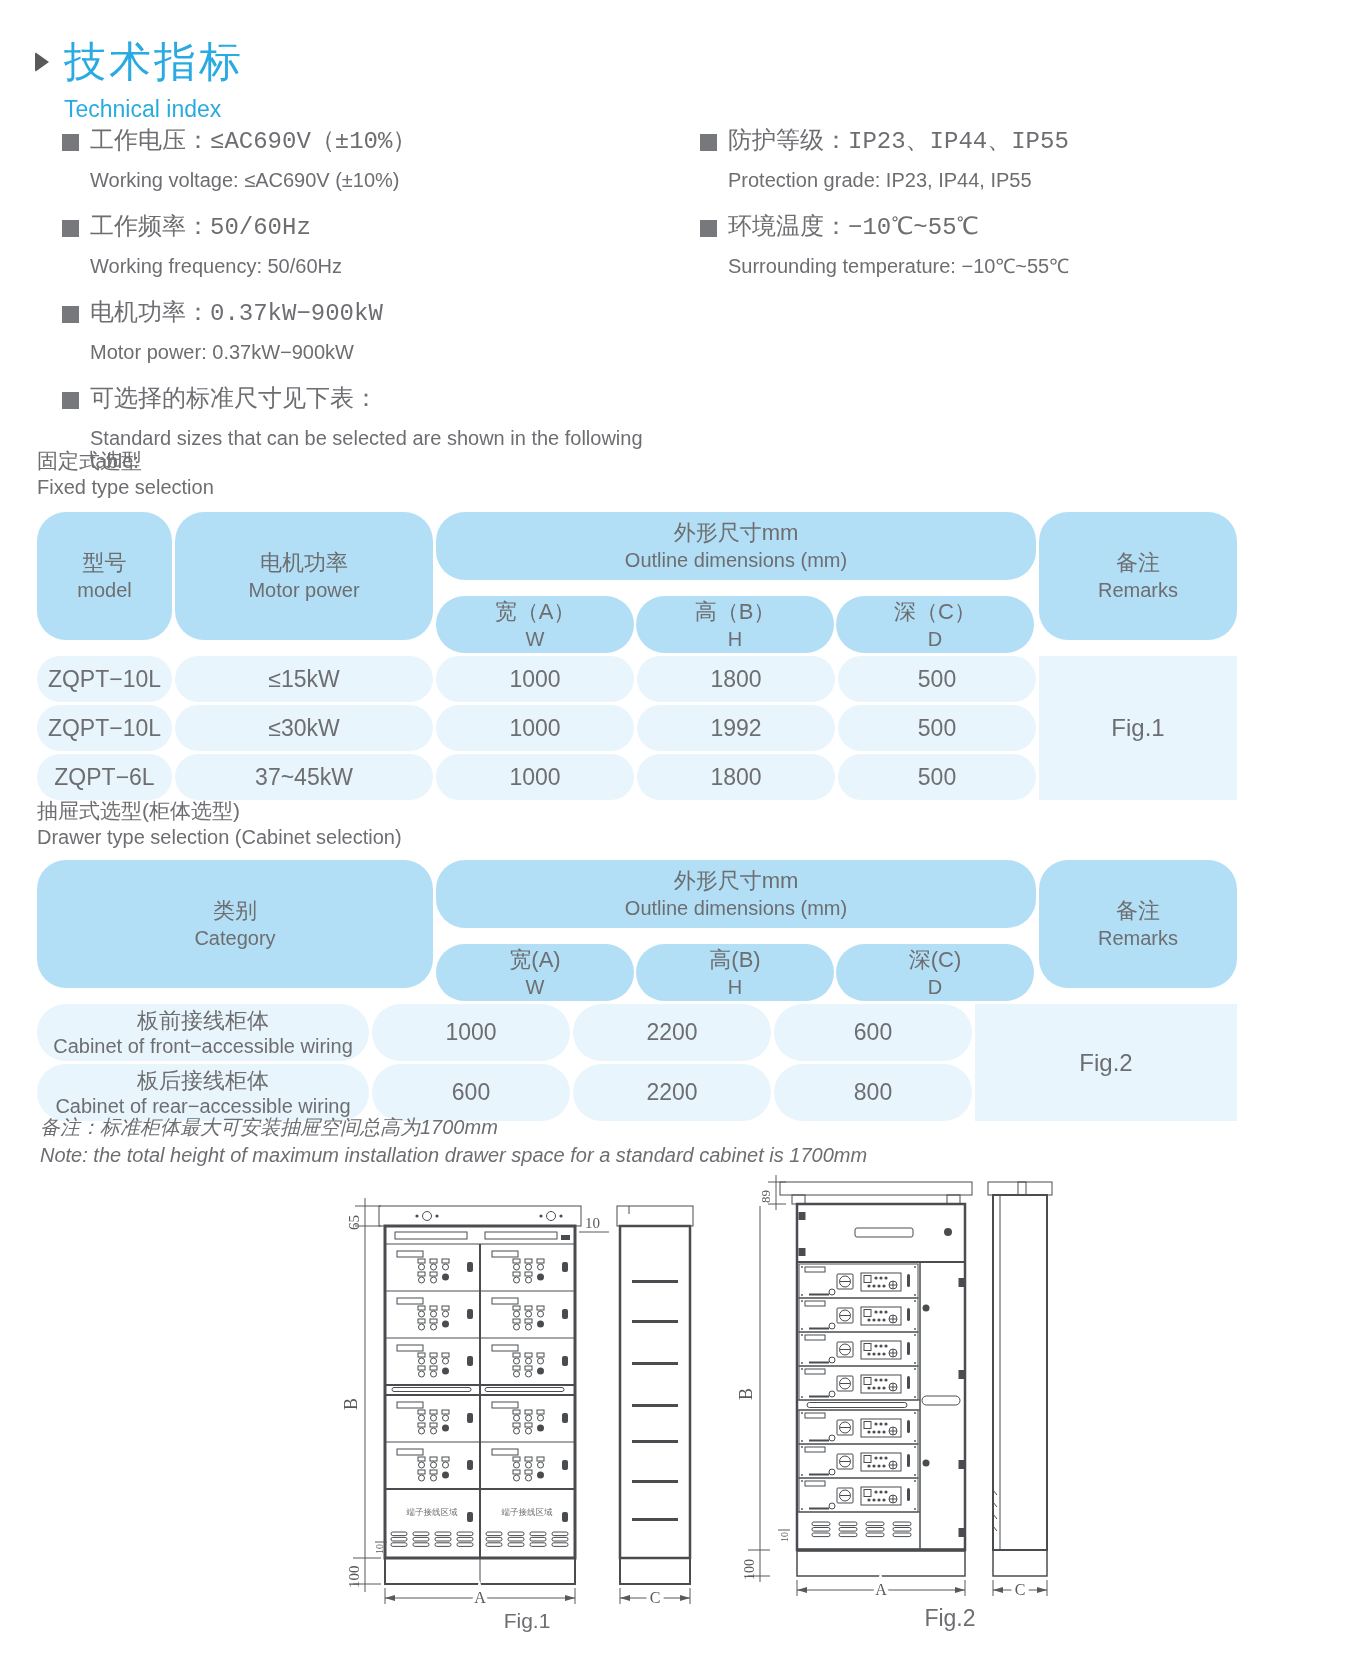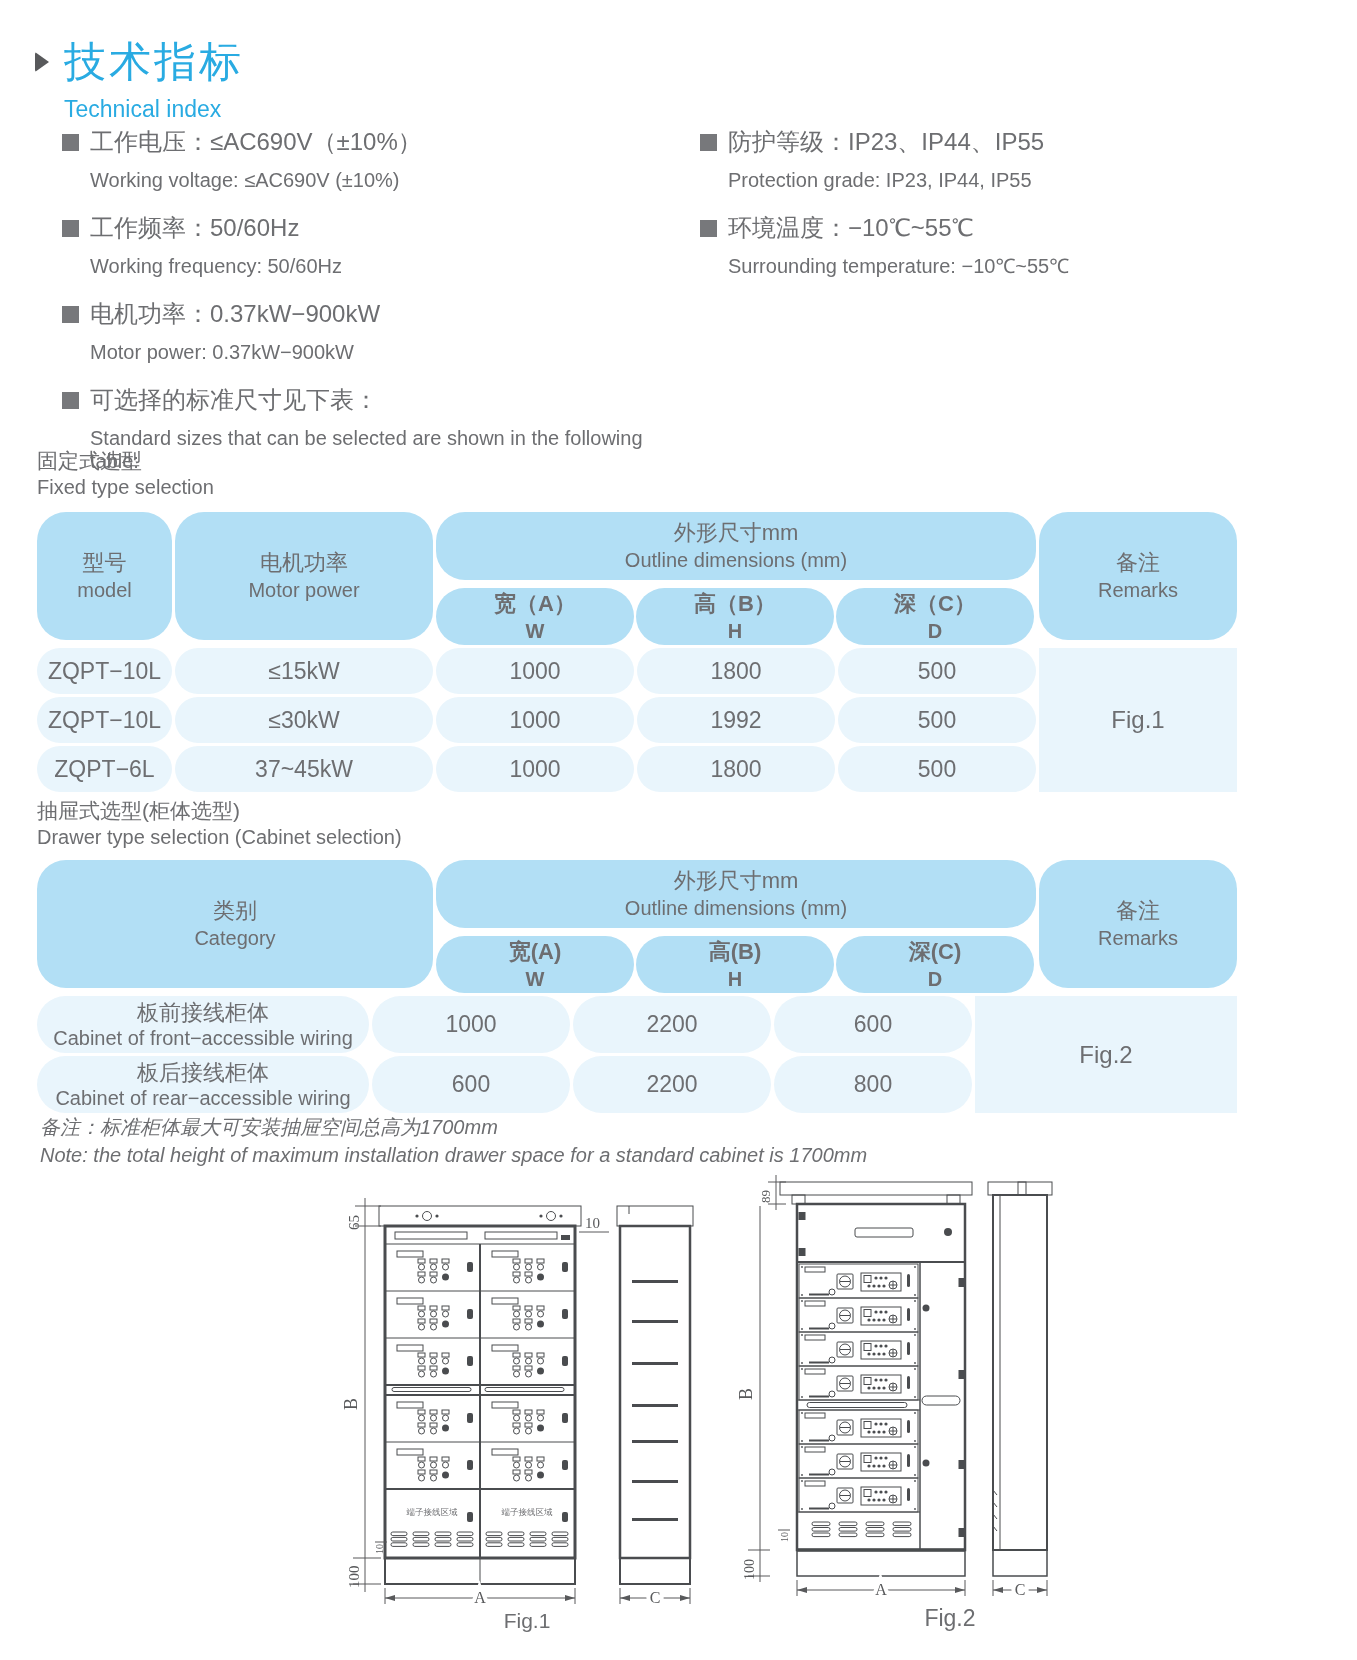--- a/index.html
+++ b/index.html
@@ -12,21 +12,21 @@
   .hdr-row { display:flex; align-items:center; gap:15px; }
   .hdr-arrow { width:0; height:0; border-left:14px solid #58595b;
     border-top:10px solid transparent; border-bottom:10px solid transparent; border-radius:2px; }
   .hdr-title { font-size:42px; letter-spacing:3px; color:#29abe2; }
   .hdr-sub { font-size:23px; color:#29abe2; margin:6px 0 0 29px; }
   
   .specs { position:absolute; top:128px; left:62px; width:1260px; }
   .specs-col { position:absolute; top:0; }
   .specs-col.left { left:0; width:620px; }
   .specs-col.right { left:638px; width:600px; }
-  .spec-zh { display:flex; align-items:center; gap:11px; font-size:24px; line-height:28px; color:#6d6e71; }
+  .spec-zh { display:flex; align-items:center; gap:11px; font-size:24px; line-height:28px; color:#6d6e71;font-family:Liberation Mono, monospace; }
   .bullet { width:17px; height:17px; background:#77787b; flex:none; }
   .spec-en { font-size:20px; line-height:23px; margin:13px 0 22px 28px; }
   .spec.gap { margin-top:19px; }
   
   .seclabel { position:absolute; left:37px; }
   .seclabel .zh { font-size:21px; line-height:26px; }
   .seclabel .en { font-size:20px; line-height:26px; }
   .sec1 { top:448px; }
   .sec2 { top:798px; }
   
@@ -37,21 +37,21 @@
   .th { background:#b2dff5; }
   .td { background:#e9f5fc; }
   .th .zh { font-size:22px; line-height:26px; }
   .th .en { font-size:20px; line-height:24px; margin-top:2px; }
   .t-head { display:flex; gap:3px; }
   .c-model { width:135px; height:128px; }
   .c-power { width:258px; height:128px; }
   .c-cat   { width:396px; height:128px; }
   .c-dims  { width:600px; }
   .dims-top { height:68px; }
-  .dims-sub { display:flex; gap:2px; margin-top:8px;font-weight:bold; }
+  .dims-sub { display:flex; gap:2px; margin-top:16px; }
   .dims-sub .th { width:198px; height:57px; }
   .c-remarks { flex:1; height:128px; }
   .t-body { display:flex; gap:3px; margin-top:3px; }
   .body-left { display:flex; flex-direction:column; gap:3px; }
   .b-row { display:flex; gap:3px; }
   .b-row .td { font-size:23px; }
   .table1 .b-row .td { height:46px; }
   .table2 .b-row .td { height:57px; }
   .bc-model { width:135px; } .bc-power { width:258px; } .bc-dim { width:198px; } .bc-cat { width:332px; }
   .bc-cat .zh { font-size:22px; line-height:26px; }

